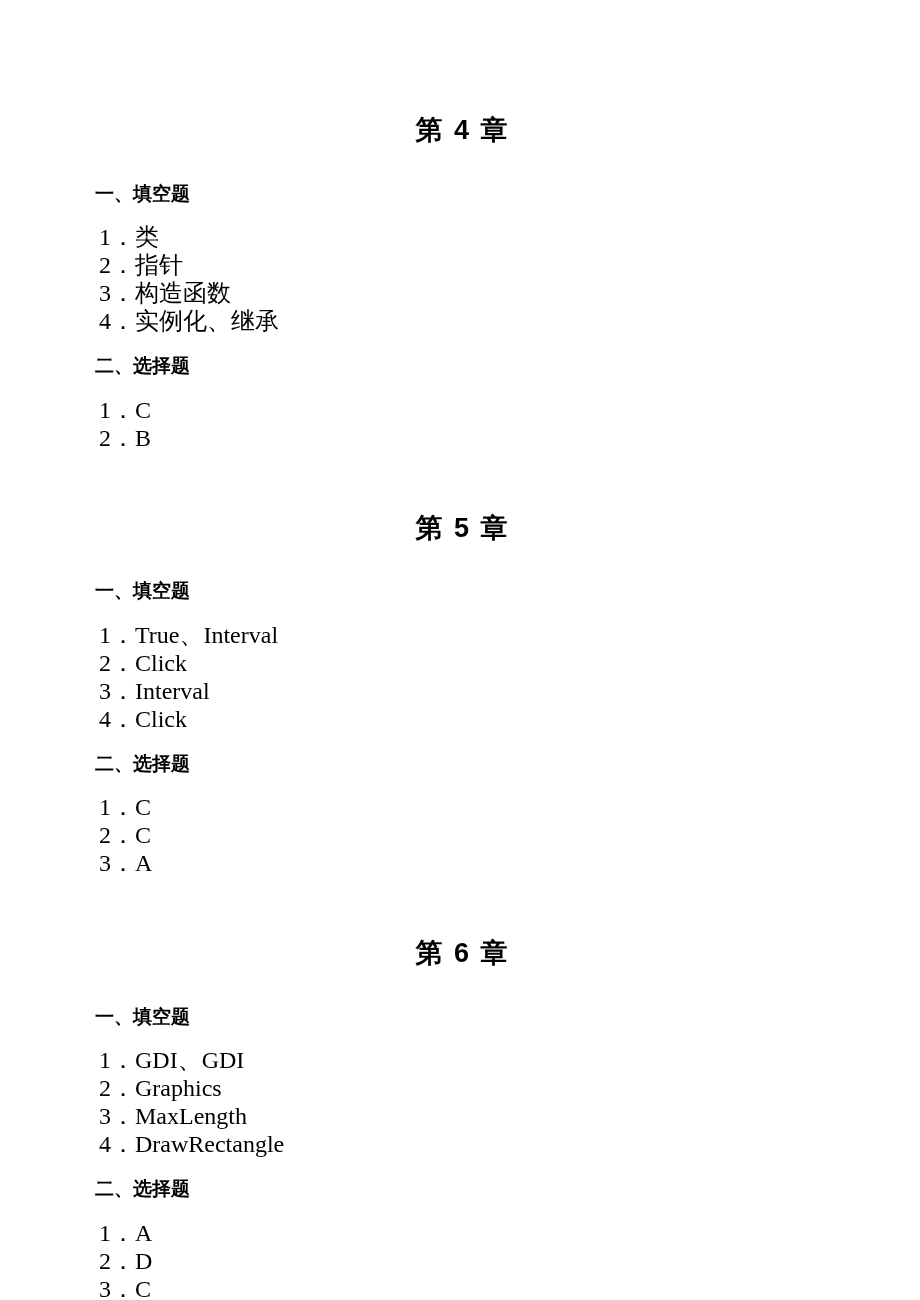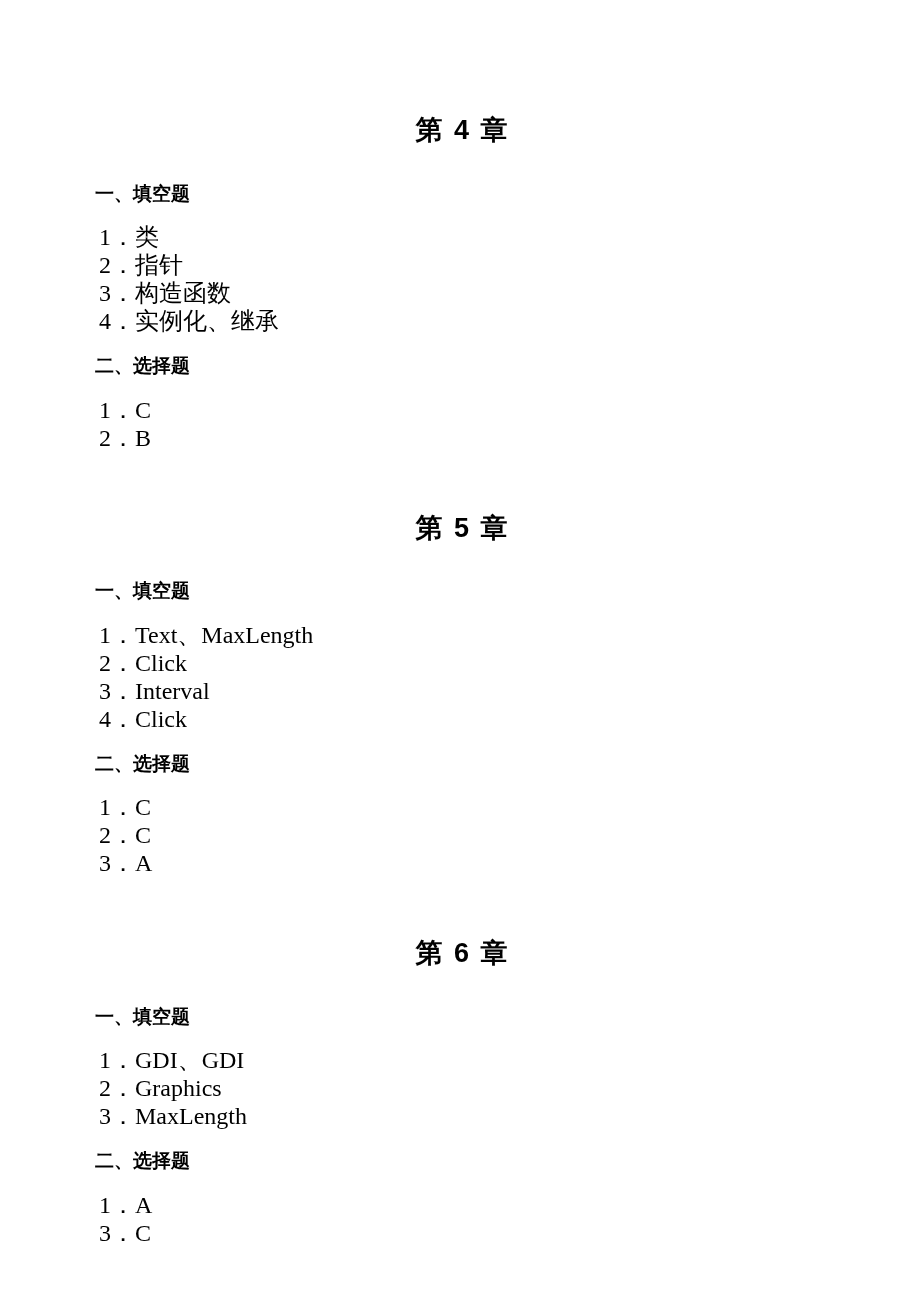--- a/index.html
+++ b/index.html
@@ -69,21 +69,21 @@
     <div class="answer-line"><span class="num">1</span>．<span class="num">C</span></div>
     <div class="answer-line"><span class="num">2</span>．<span class="num">B</span></div>
   </div>
 
   <div class="spacer-large"></div>
 
   <div class="chapter-title">第 5 章</div>
 
   <div class="section-heading">一、填空题</div>
   <div class="answers">
-    <div class="answer-line"><span class="num">1</span>．<span class="num">Text、MaxLength</span></div>
+    <div class="answer-line"><span class="num">1</span>．<span class="num">True、Interval</span></div>
     <div class="answer-line"><span class="num">2</span>．<span class="num">Click</span></div>
     <div class="answer-line"><span class="num">3</span>．<span class="num">Interval</span></div>
     <div class="answer-line"><span class="num">4</span>．<span class="num">Click</span></div>
   </div>
 
   <div class="section-heading">二、选择题</div>
   <div class="answers">
     <div class="answer-line"><span class="num">1</span>．<span class="num">C</span></div>
     <div class="answer-line"><span class="num">2</span>．<span class="num">C</span></div>
     <div class="answer-line"><span class="num">3</span>．<span class="num">A</span></div>
@@ -91,21 +91,23 @@
 
   <div class="spacer-large"></div>
 
   <div class="chapter-title">第 6 章</div>
 
   <div class="section-heading">一、填空题</div>
   <div class="answers">
     <div class="answer-line"><span class="num">1</span>．<span class="num">GDI、GDI</span></div>
     <div class="answer-line"><span class="num">2</span>．<span class="num">Graphics</span></div>
     <div class="answer-line"><span class="num">3</span>．<span class="num">MaxLength</span></div>
+    <div class="answer-line"><span class="num">4</span>．<span class="num">DrawRectangle</span></div>
   </div>
 
   <div class="section-heading">二、选择题</div>
   <div class="answers">
     <div class="answer-line"><span class="num">1</span>．<span class="num">A</span></div>
+    <div class="answer-line"><span class="num">2</span>．<span class="num">D</span></div>
     <div class="answer-line"><span class="num">3</span>．<span class="num">C</span></div>
   </div>
 
 </div>
 
 </body></html>

